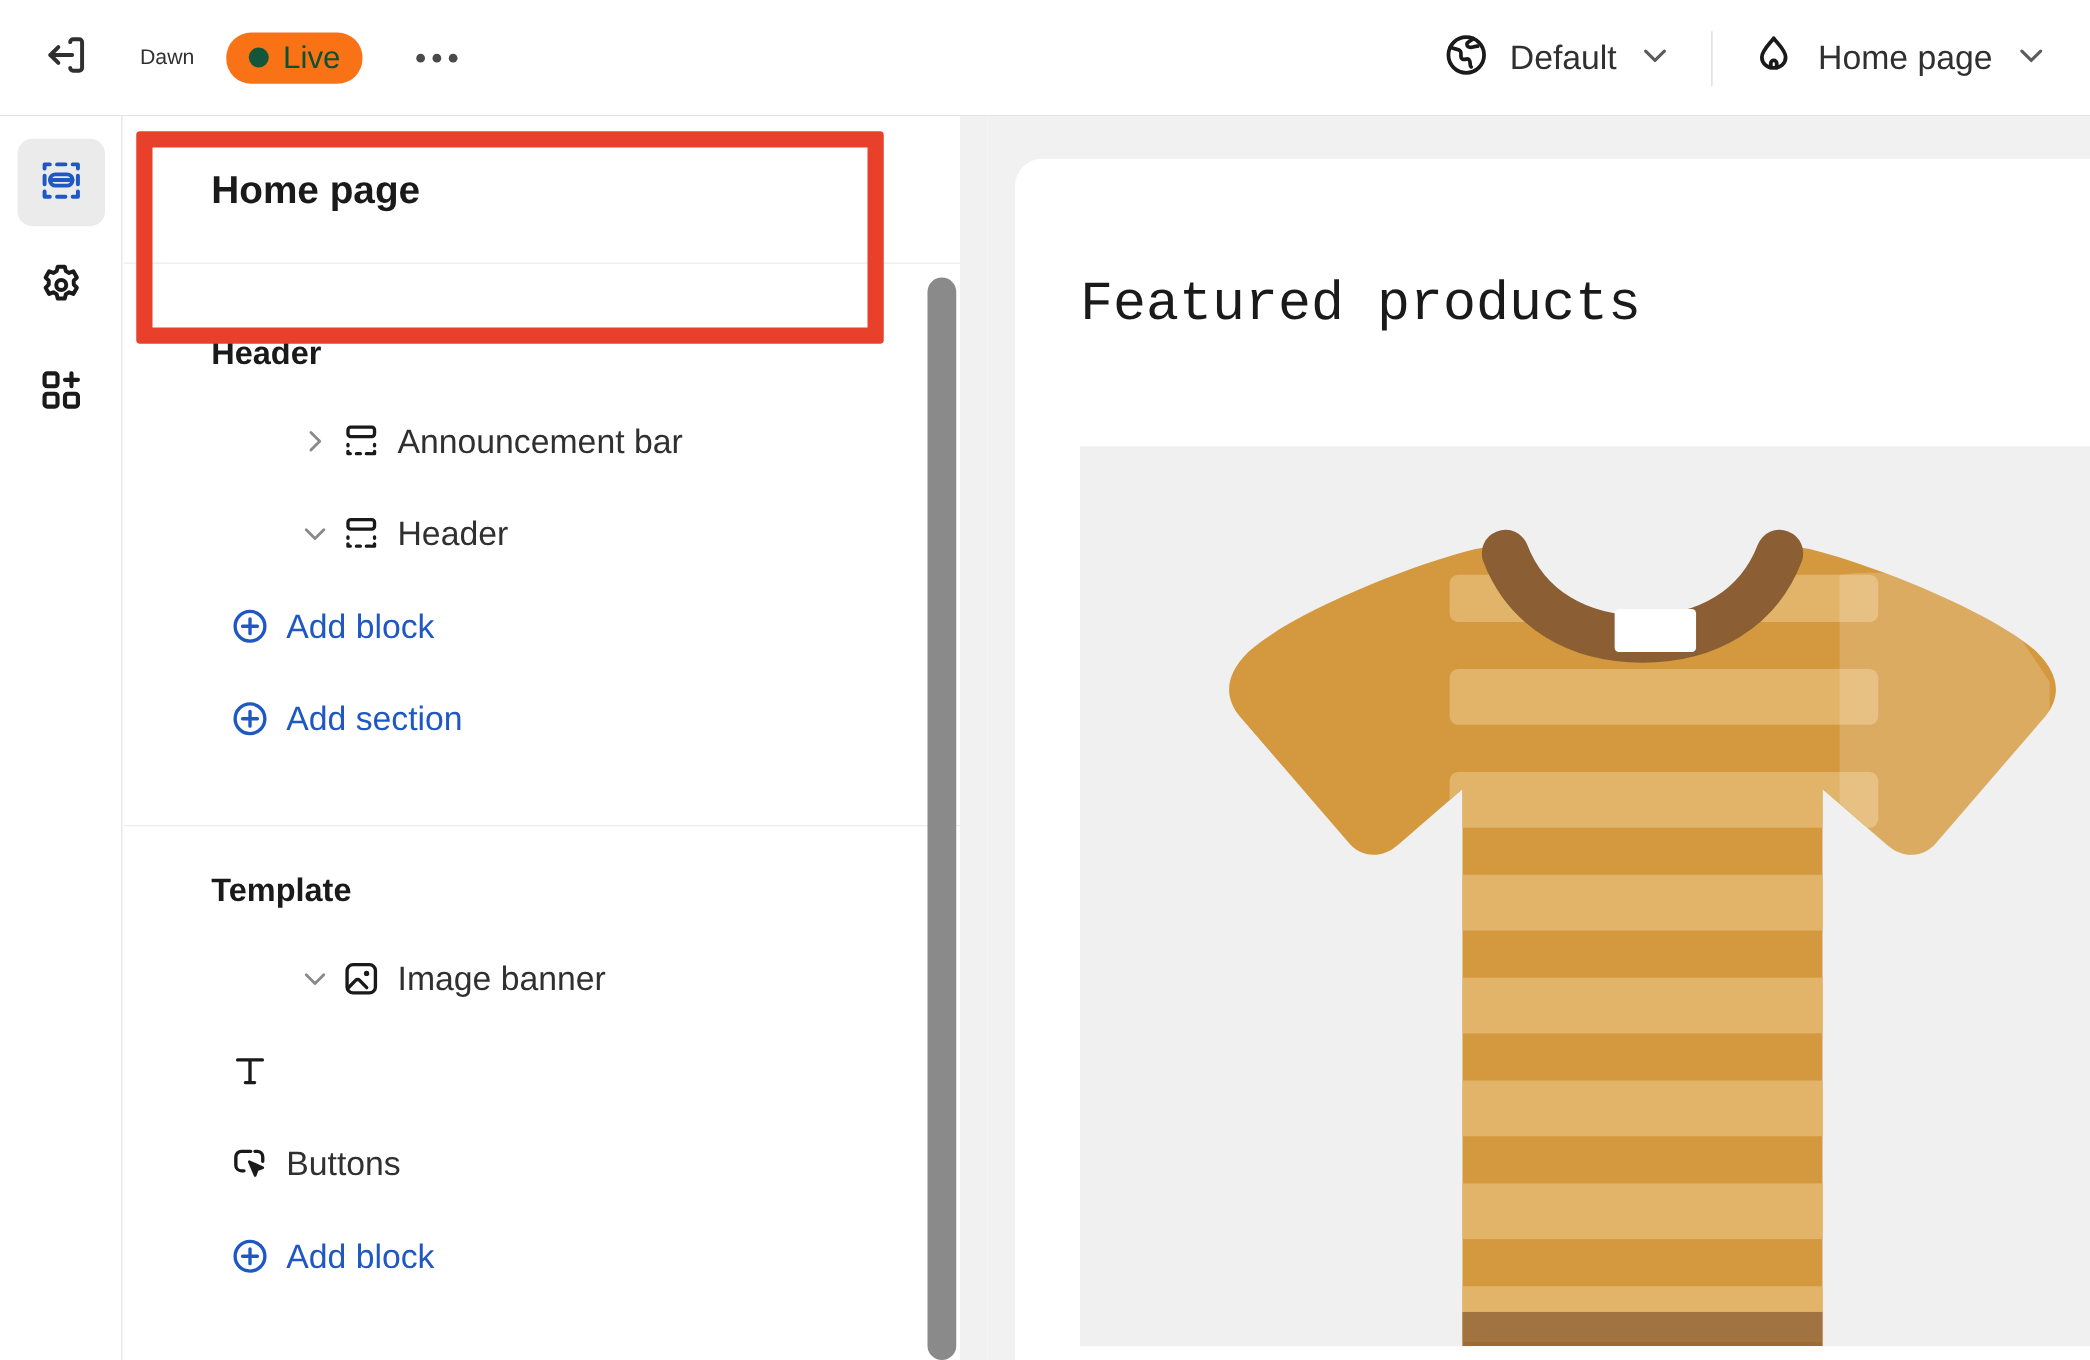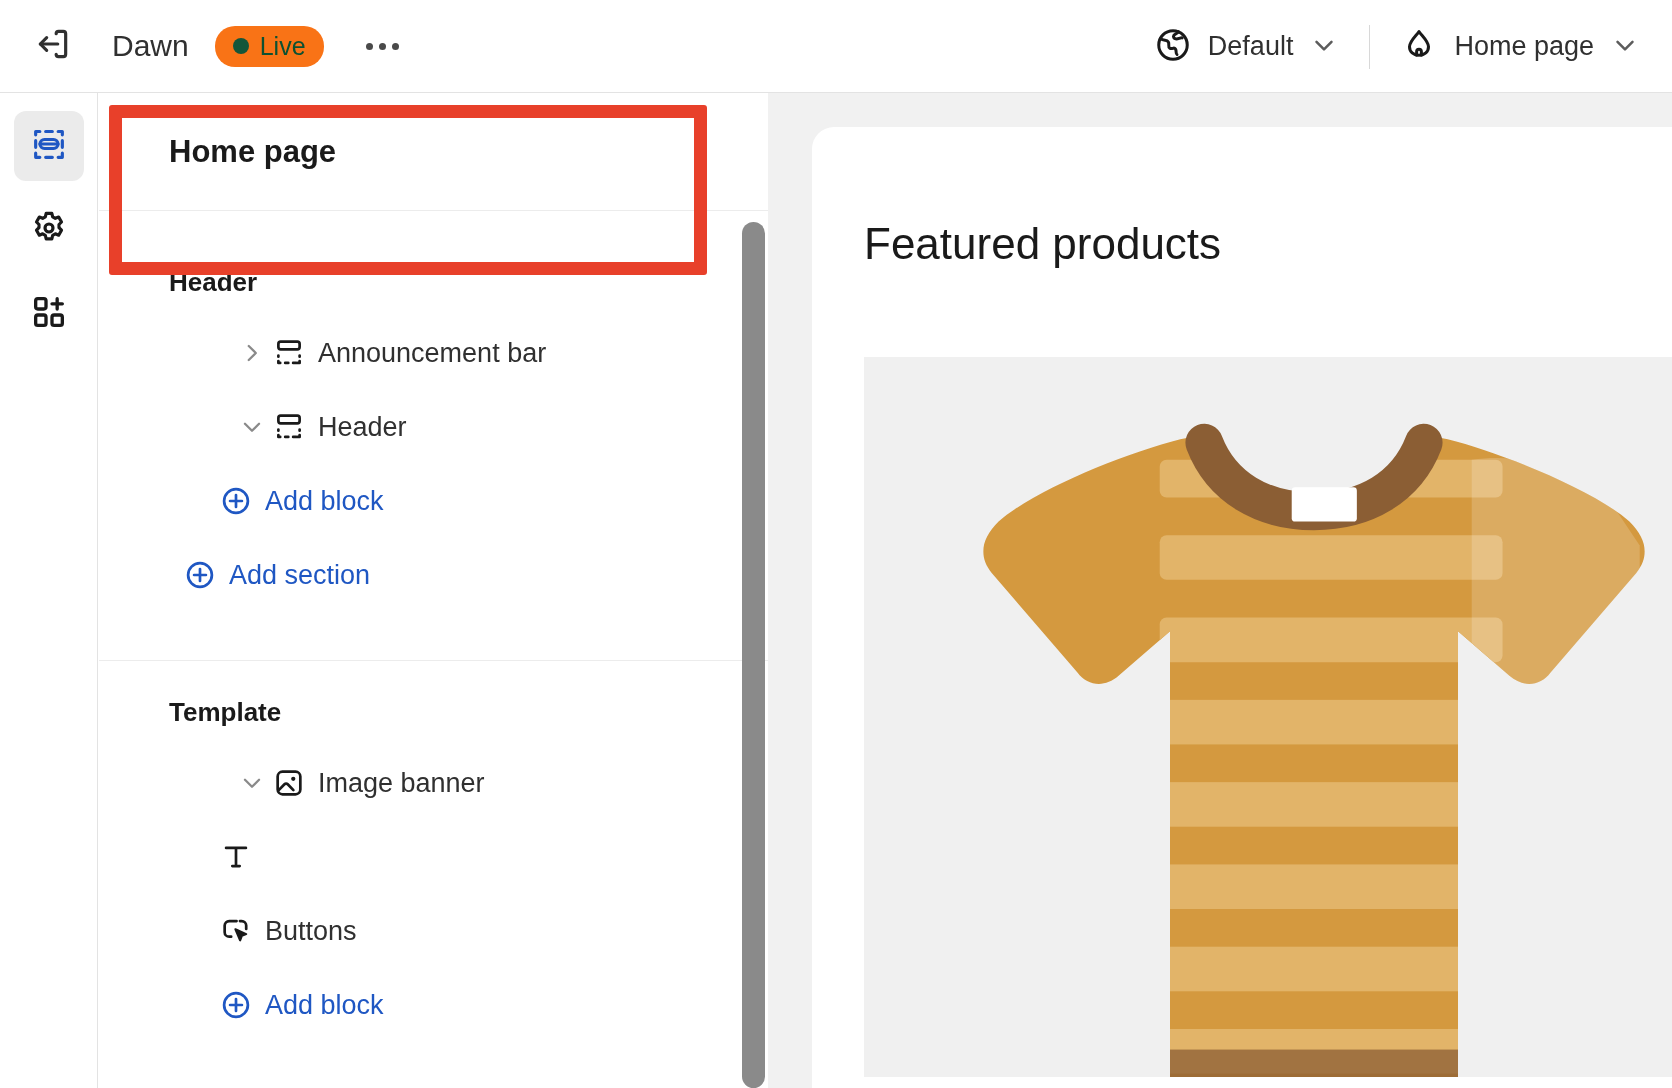--- a/index.html
+++ b/index.html
@@ -19,21 +19,21 @@
     border-bottom: 1px solid #e3e3e3;
     display: flex; align-items: center;
   }
   .topbar-left { display: flex; align-items: center; padding-left: 30px; gap: 0; }
   .exit-btn {
     width: 46px; height: 46px;
     display: flex; align-items: center; justify-content: center;
     border-radius: 8px; cursor: pointer;
   }
   .theme-name {
-    font-size: 30px; color: #303030; font-weight: 400;
+    font-size: 17px; color: #303030; font-weight: 400;
     margin-left: 36px; white-space: nowrap;
   }
   .live-badge {
     margin-left: 26px;
     background: #f97316;
     color: #0c5132;
     border-radius: 20px;
     height: 41px;
     padding: 0 18px;
     display: flex; align-items: center; gap: 11px;
@@ -109,40 +109,41 @@
   }
   .row .ricon {
     width: 46px; display: flex; align-items: center; justify-content: flex-start;
     flex: 0 0 46px;
   }
   .row .rlabel { font-size: 27px; color: #303030; white-space: nowrap; }
   .row.link .rlabel { color: #1f57c3; }
   .row.link .ricon svg { display:block; }
 
   .indent-0 { padding-left: 133px; }
-  .indent-1 { padding-left: 120px; }
+  .indent-1 { padding-left: 84px; }
 
   .sb-divider { height: 1px; background: #ececec; margin: 0; }
 
   
   .sb-track {
     position: absolute; top: 93px; left: 768px;
     width: 22px; height: 995px; background: #f1f1f1;
   }
   .sb-thumb {
     position: absolute; top: 222px; left: 742px;
     width: 23px; height: 866px;
     background: #8a8a8a; border-radius: 12px;
   }
 
   
   .preview {
     position: absolute; top: 93px; left: 790px;
     width: 882px; height: 995px;
     background: #f1f1f1;
+    font-family: Liberation Mono, monospace;
   }
   .preview-card {
     position: absolute; top: 34px; left: 22px;
     width: 880px; height: 961px;
     background: #ffffff;
     border-top-left-radius: 22px;
     overflow: hidden;
   }
   .section-title {
     font-size: 44px; color: #1a1a1a; font-weight: 400;

